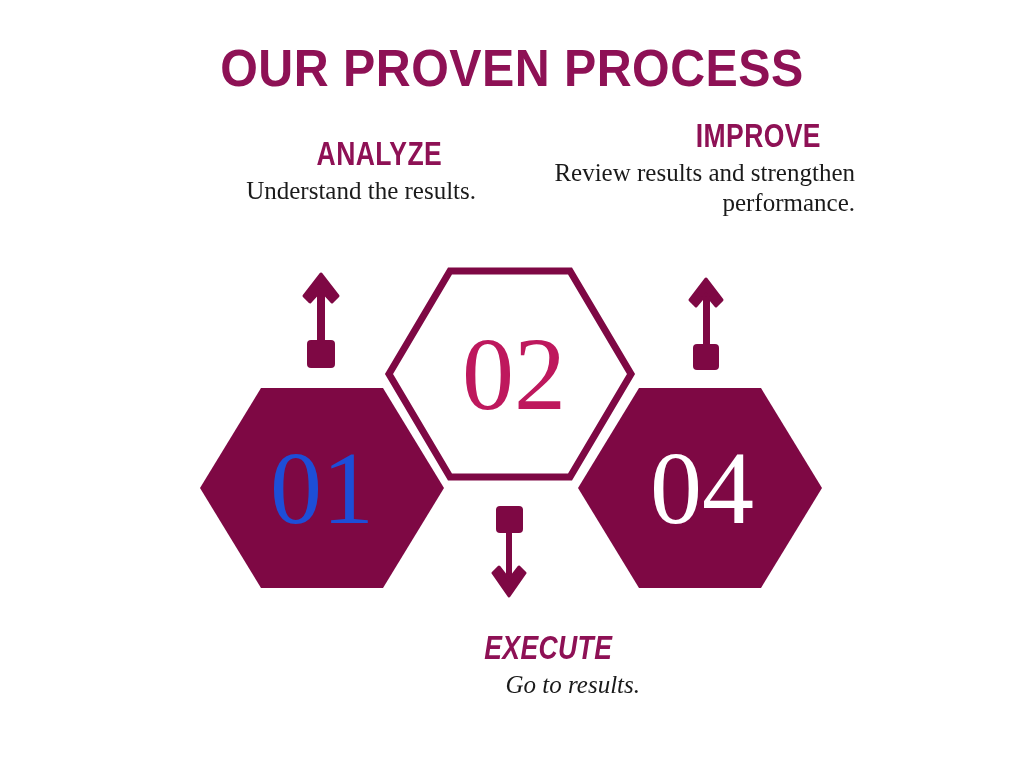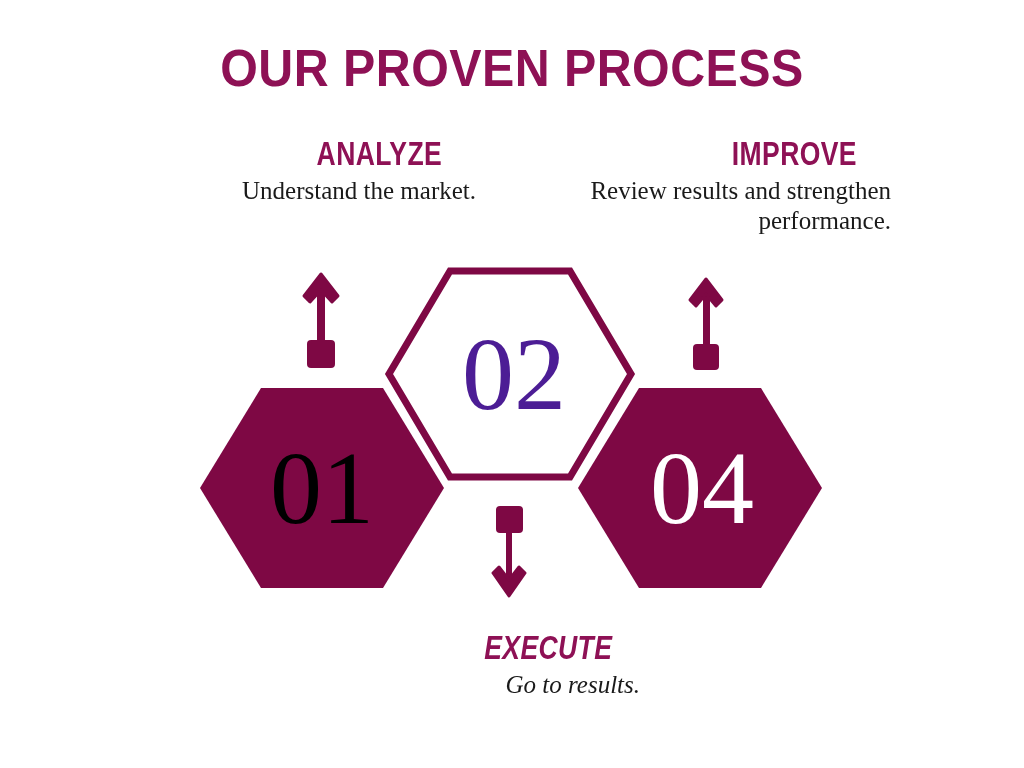--- a/index.html
+++ b/index.html
@@ -61,23 +61,22 @@
     margin-top: 4px;
   }
 
   #text-analyze {
     left: 168px;
     top: 134px;
     width: 308px;
   }
   #text-improve {
     left: 545px;
-    top: 134px;
+    top: 116px;
     width: 310px;
-    margin-left: 36px;
   }
   #text-execute {
     left: 388px;
     top: 628px;
     width: 252px;
     font-style: italic;
   }
 
   
   #hex-layer {
@@ -94,27 +93,27 @@
     font-family: "Liberation Serif", serif;
     font-size: 104px;
     line-height: 104px;
     text-align: center;
     white-space: nowrap;
   }
   #num-01 {
     left: 232px;
     top: 436px;
     width: 180px;
-    color: #000000;
+    color: #1d4ed8;
   }
   #num-02 {
     left: 424px;
     top: 322px;
     width: 180px;
-    color: #4c1d95;
+    color: #be185d;
   }
   #num-03 {
     left: 612px;
     top: 436px;
     width: 180px;
     color: #ffffff;
   }
 </style>
 </head>
 <body>
@@ -149,21 +148,21 @@
       <path d="M 509 596 L 493 573 L 499 567 L 509 580 L 519 567 L 525 573 Z" fill="#7E0844" stroke="#7E0844" stroke-width="3" stroke-linejoin="round"></path>
     </g>
   </svg>
 
   <div class="hex-num" id="num-01">01</div>
   <div class="hex-num" id="num-02">02</div>
   <div class="hex-num" id="num-03">04</div>
 
   <div class="step-text" id="text-analyze">
     <div class="step-head">ANALYZE</div>
-    <div class="step-body">Understand the market.</div>
+    <div class="step-body">Understand the results.</div>
   </div>
 
   <div class="step-text" id="text-improve">
     <div class="step-head">IMPROVE</div>
     <div class="step-body">Review results and strengthen performance.</div>
   </div>
 
   <div class="step-text" id="text-execute">
     <div class="step-head">EXECUTE</div>
     <div class="step-body">Go to results.</div>

